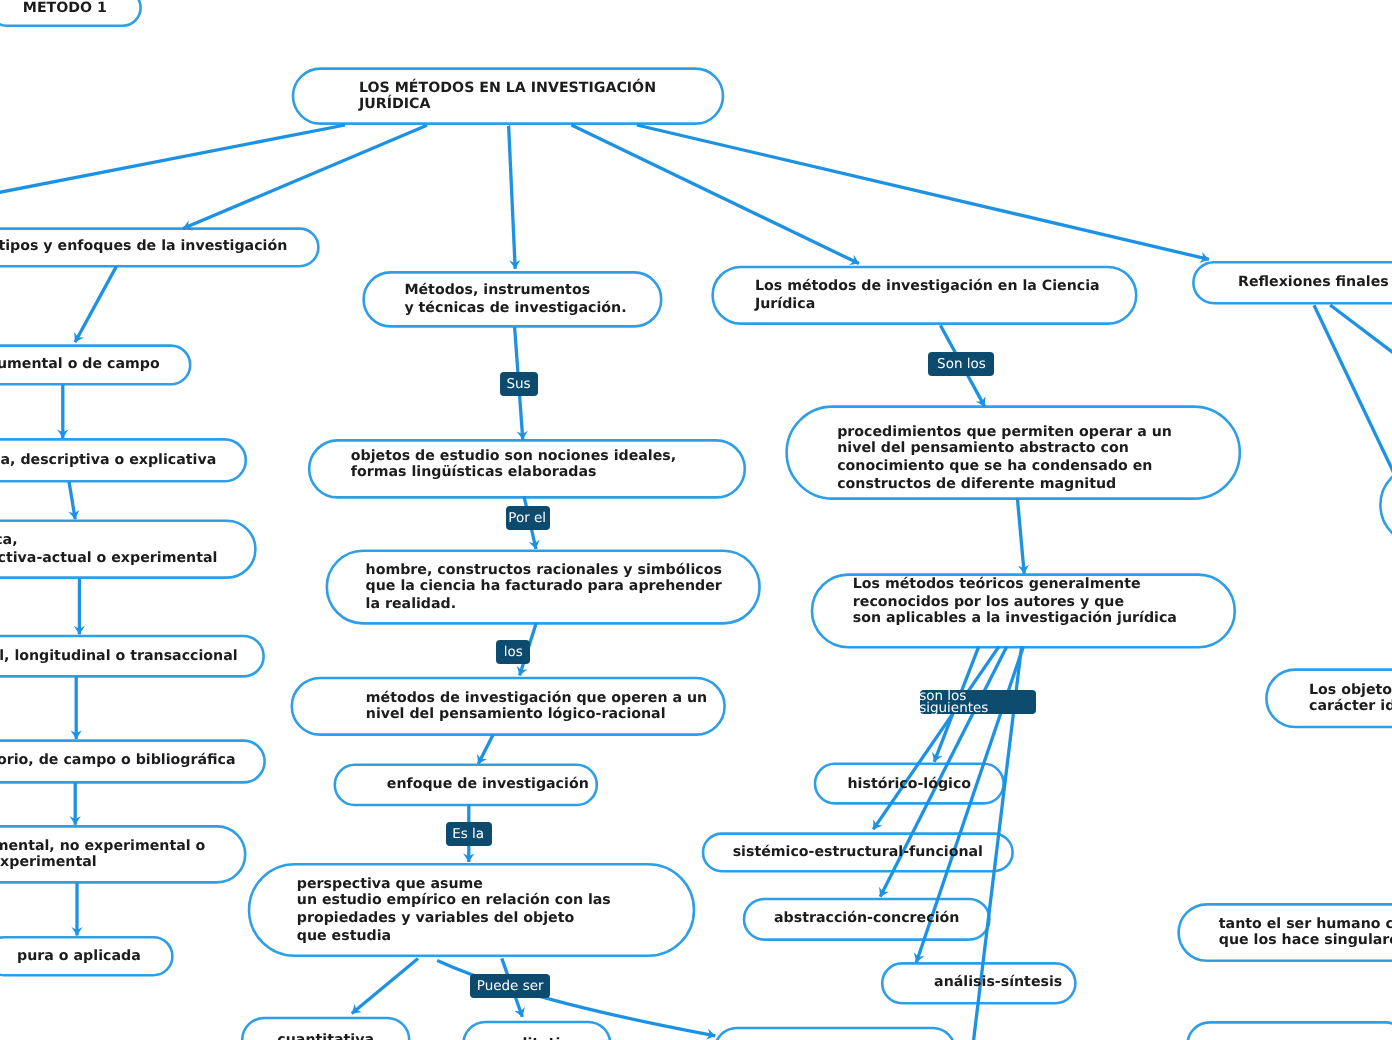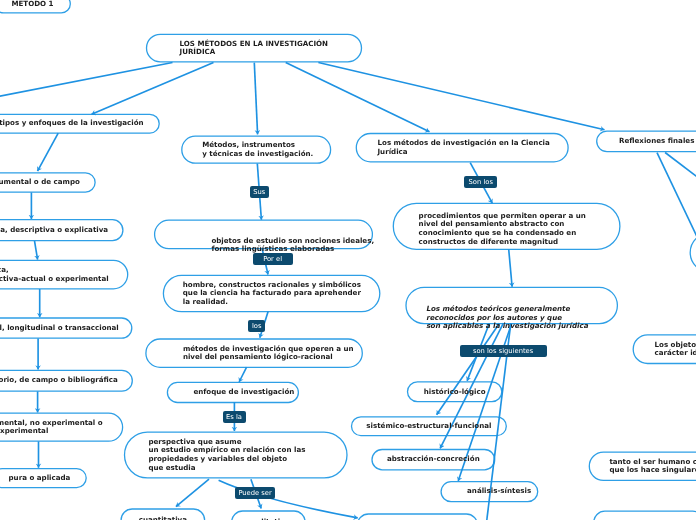--- a/index.html
+++ b/index.html
@@ -117,21 +117,21 @@
     <span class="txt">experimental, no experimental o
 cuasi-experimental</span>
   </div>
   <div class="node" style="left:-7.3px;top:468.6px;width:93.5px;height:19px;justify-content:center;text-align:center;">
     <span class="txt">pura o aplicada</span>
   </div>
   <div class="node" style="left:181.8px;top:136.2px;width:148.8px;height:27.0px;padding-left:20.4px;">
     <span class="txt">Métodos, instrumentos
 y técnicas de investigación.</span>
   </div>
-  <div class="node" style="left:154.6px;top:231px;width:261px;height:28.5px;padding-left:20.8px;margin-left:36px;">
+  <div class="node" style="left:154.6px;top:218px;width:261px;height:28.5px;padding-left:20.8px;">
     <span class="txt">objetos de estudio son nociones ideales,
 formas lingüísticas elaboradas</span>
   </div>
   <div class="node" style="left:163.4px;top:275.4px;width:216.4px;height:36.3px;padding-left:19.4px;">
     <span class="txt">hombre, constructos racionales y simbólicos
 que la ciencia ha facturado para aprehender
 la realidad.</span>
   </div>
   <div class="node" style="left:145.9px;top:339.0px;width:187px;height:28.3px;padding-left:37px;">
     <span class="txt">métodos de investigación que operen a un
@@ -155,21 +155,21 @@
   <div class="node" style="left:356.3px;top:133.5px;width:211.8px;height:28.3px;padding-left:21.2px;">
     <span class="txt">Los métodos de investigación en la Ciencia
 Jurídica</span>
   </div>
   <div class="node" style="left:393.3px;top:206px;width:226.6px;height:46px;padding-left:25.3px;">
     <span class="txt">procedimientos que permiten operar a un
 nivel del pensamiento abstracto con
 conocimiento que se ha condensado en
 constructos de diferente magnitud</span>
   </div>
-  <div class="node" style="left:406.0px;top:296px;width:211.4px;height:44px;padding-left:20.4px;font-style:italic;">
+  <div class="node" style="left:406.0px;top:279px;width:211.4px;height:44px;padding-left:20.4px;">
     <span class="txt">Los métodos teóricos generalmente
 reconocidos por los autores y que
 son aplicables a la investigación jurídica</span>
   </div>
   <div class="node" style="left:407.5px;top:381.9px;width:94.3px;height:19.8px;justify-content:center;text-align:center;">
     <span class="txt">histórico-lógico</span>
   </div>
   <div class="node" style="left:351.5px;top:416.8px;width:154.8px;height:18.8px;justify-content:center;text-align:center;">
     <span class="txt">sistémico-estructural-funcional</span>
   </div>
@@ -193,19 +193,19 @@
   <div class="node" style="left:357.4px;top:514.0px;width:120px;height:22px;justify-content:center;text-align:center;">
     <span class="txt"></span>
   </div>
   <div class="node" style="left:593.8px;top:511.2px;width:110px;height:22px;justify-content:center;text-align:center;">
     <span class="txt"></span>
   </div>
   <div class="node" style="left:690.2px;top:233.0px;width:60px;height:39.0px;justify-content:center;text-align:center;">
     <span class="txt"></span>
   </div>
   <div class="lbl" style="left:249.7px;top:185.8px;width:19.1px;height:12.1px;">Sus</div>
-  <div class="lbl" style="left:252.6px;top:252.5px;width:40px;height:12.2px;">Por el</div>
+  <div class="lbl" style="left:252.6px;top:252.5px;width:22px;height:12.2px;">Por el</div>
   <div class="lbl" style="left:248.4px;top:319.9px;width:16.6px;height:12.0px;">los</div>
   <div class="lbl" style="left:222.5px;top:410.8px;width:23.1px;height:12.1px;">Es la</div>
   <div class="lbl" style="left:235.4px;top:487.2px;width:39.4px;height:11.7px;">Puede ser</div>
   <div class="lbl" style="left:464.3px;top:175.7px;width:32.9px;height:12.0px;">Son los</div>
-  <div class="lbl" style="left:459.6px;top:344.5px;width:87px;height:12.0px;">son los siguientes</div>
+  <div class="lbl" style="left:459.6px;top:344.5px;width:58px;height:12.0px;">son los siguientes</div>
 </div>
 
 </body></html>

